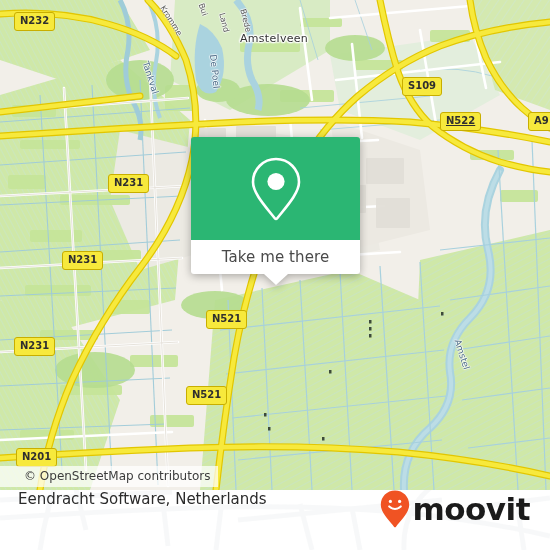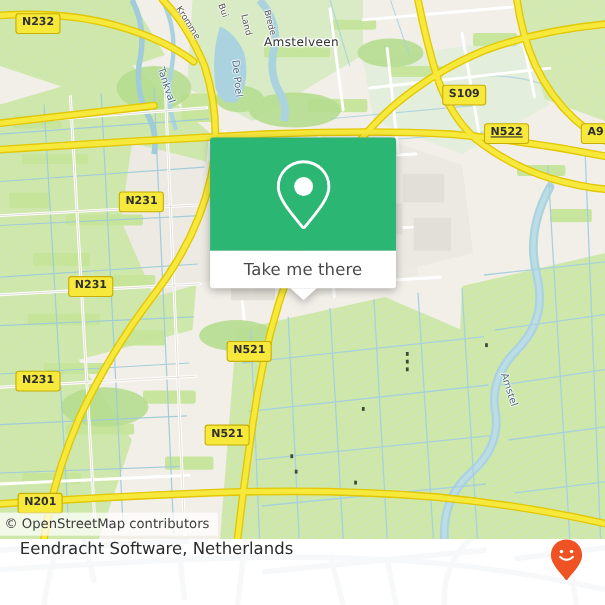--- a/index.html
+++ b/index.html
@@ -73,33 +73,33 @@
     padding: 3px 5px 4px 5px;
     white-space: nowrap;
     pointer-events: none;
   }
 
   
   #attribution {
     position: absolute;
     left: 0;
     top: 466px;
-    padding: 3px 8px 4px 4px;
+    padding: 3px 8px 4px 24px;
     background: rgba(255,255,255,0.72);
     font-family: "DejaVu Sans", sans-serif;
     font-size: 12px;
     color: #3c3c3c;
     white-space: nowrap;
   }
 
   
   #callout {
     position: absolute;
     left: 191px;
-    top: 125px;
+    top: 137px;
     width: 169px;
     filter: drop-shadow(0 2px 4px rgba(0,0,0,0.30));
   }
   #callout-top {
     height: 103px;
     background: #2bb673;
     border-radius: 3px 3px 0 0;
     display: flex;
     align-items: center;
     justify-content: center;
@@ -428,17 +428,18 @@
     </svg>
     <div id="footer-inner">
       <div id="footer-title">Eendracht Software, Netherlands</div>
       <div id="brand">
         <svg width="30" height="38" viewBox="0 0 30 38">
           <path d="M15 0.5 C7 0.5 0.8 6.7 0.8 14.7 C0.8 23 10 31 14 36.8 C14.5 37.5 15.5 37.5 16 36.8 C20 31 29.2 23 29.2 14.7 C29.2 6.7 23 0.5 15 0.5 Z" fill="#f05323"></path>
           <circle cx="10.4" cy="11.4" r="1.6" fill="#ffffff"></circle>
           <circle cx="19.6" cy="11.4" r="1.6" fill="#ffffff"></circle>
           <path d="M9.2 16.4 Q15 21.6 20.8 16.4" stroke="#ffffff" stroke-width="2" fill="none" stroke-linecap="round"></path>
         </svg>
+        <span id="brand-name">moovit</span>
       </div>
     </div>
   </div>
 
 </div>
 
 </body></html>

